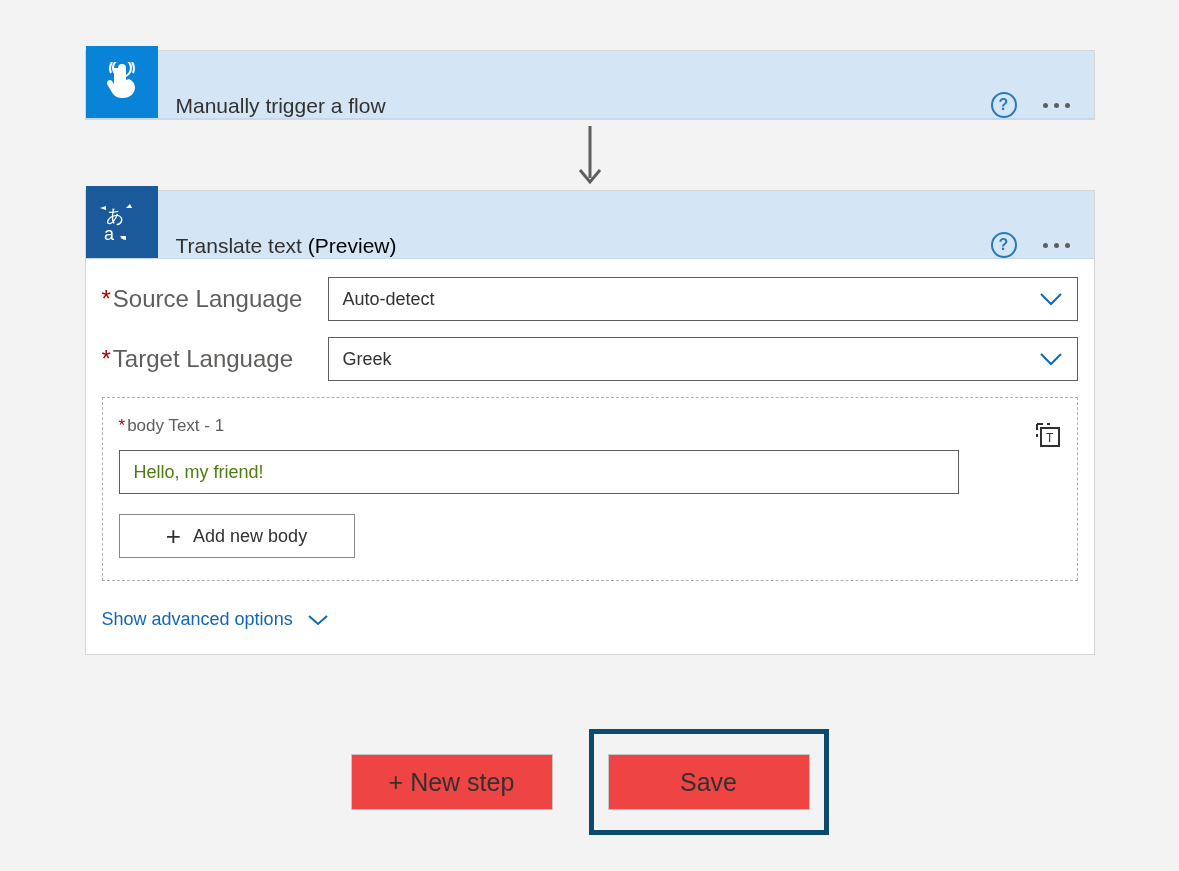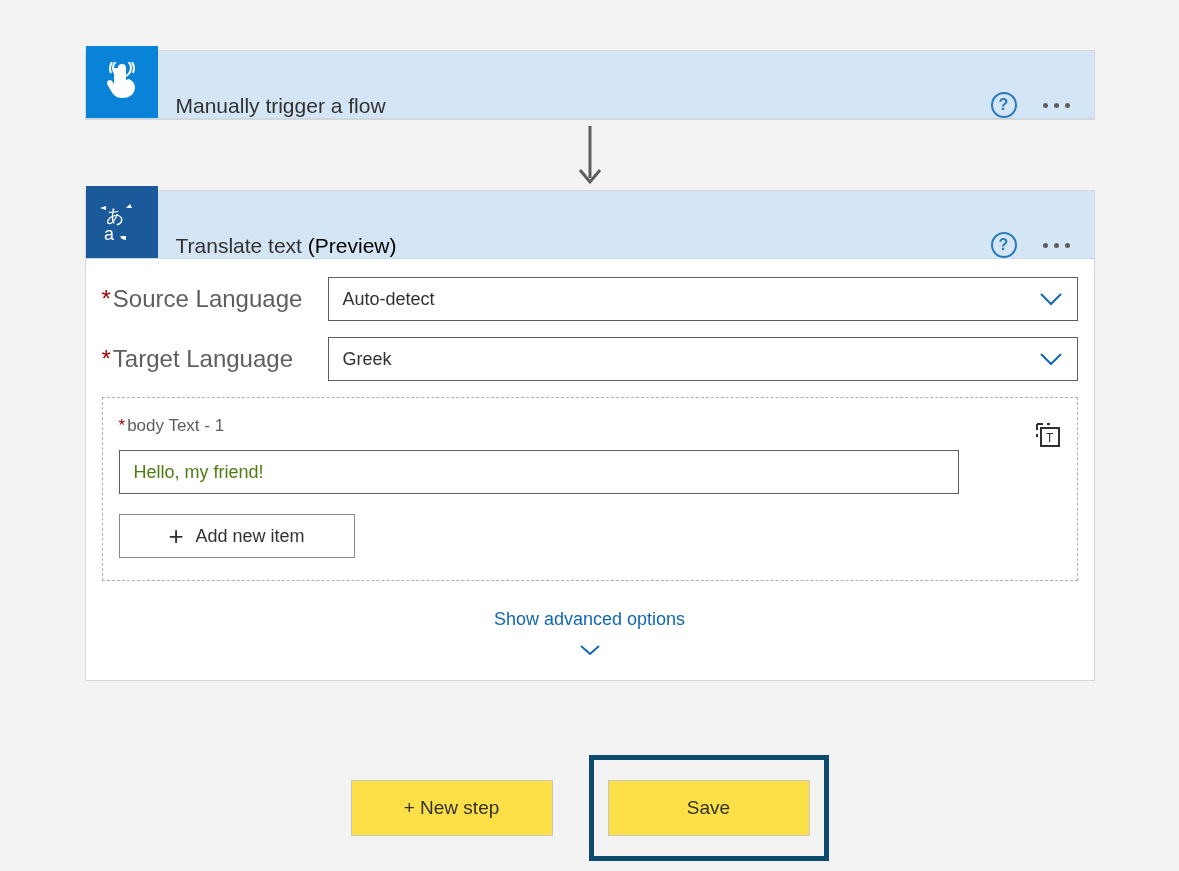--- a/index.html
+++ b/index.html
@@ -188,35 +188,34 @@
     line-height: 1;
   }
   .advanced-link {
     margin-top: 28px;
     font-size: 18px;
     color: #1267b4;
     display: flex;
     align-items: center;
     gap: 14px;
     cursor: pointer;
-    flex-direction: column;
   }
   .footer-buttons {
     margin-top: 74px;
     display: flex;
     gap: 36px;
     align-items: center;
     justify-content: center;
   }
   .footer-btn {
     width: 202px;
     height: 56px;
     border: 1px solid #c8c6c4;
-    background: #fde047;
-    font-size: 19px;
+    background: #ef4444;
+    font-size: 25px;
     color: #323130;
     display: flex;
     align-items: center;
     justify-content: center;
     cursor: pointer;
   }
   .save-highlight {
     padding: 20px 14px;
     border: 5px solid #0c4a6e;
   }
@@ -324,21 +323,21 @@
             <rect x="6" y="6" width="18" height="18" fill="none" stroke="#323130" stroke-width="2"></rect>
             <line x1="2" y1="2" x2="8" y2="2" stroke="#323130" stroke-width="2"></line>
             <line x1="2" y1="2" x2="2" y2="8" stroke="#323130" stroke-width="2"></line>
             <line x1="2" y1="12" x2="2" y2="18" stroke="#323130" stroke-width="2" stroke-dasharray="3 3"></line>
             <line x1="12" y1="2" x2="18" y2="2" stroke="#323130" stroke-width="2" stroke-dasharray="3 3"></line>
             <text x="11" y="20" font-size="12" fill="#323130" font-family="sans-serif">T</text>
           </svg>
         </div>
         <div class="add-item-btn">
           <span class="plus-thin">+</span>
-          <span>Add new item</span>
+          <span>Add new body</span>
         </div>
       </div>
 
       <div class="advanced-link">
         <span>Show advanced options</span>
         <span>
           <svg width="22" height="12" viewBox="0 0 22 12">
               <polyline points="2,2 11,10 20,2" fill="none" stroke="#1267b4" stroke-width="2"></polyline>
             </svg>
         </span>

